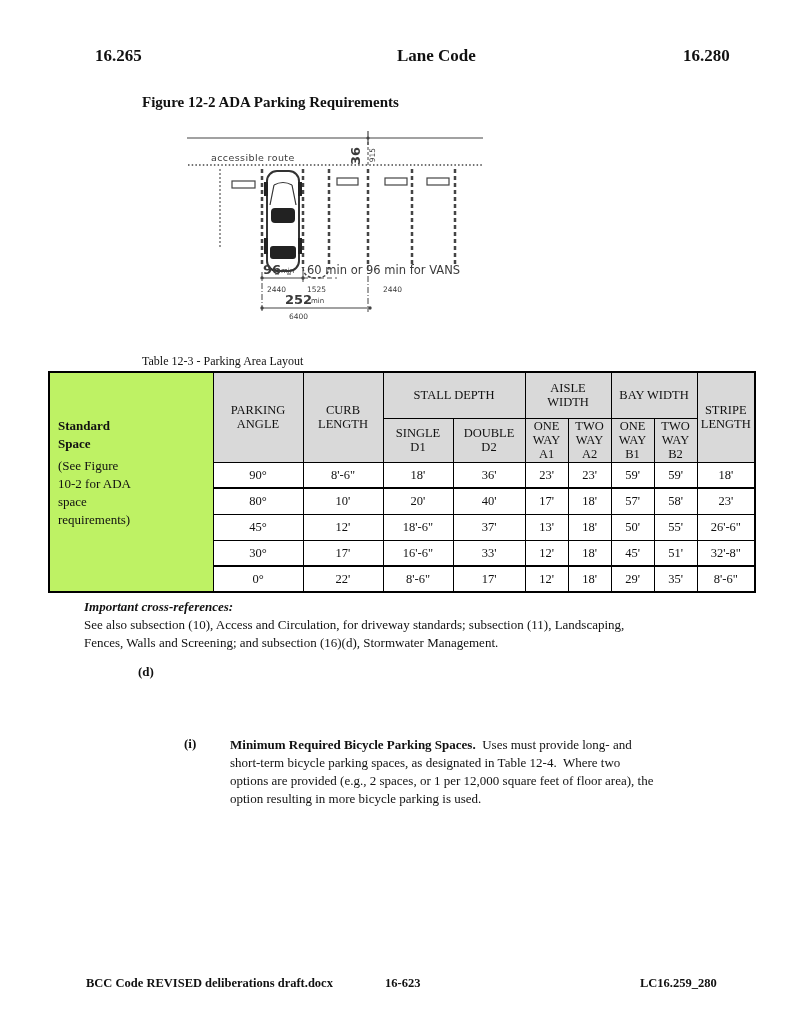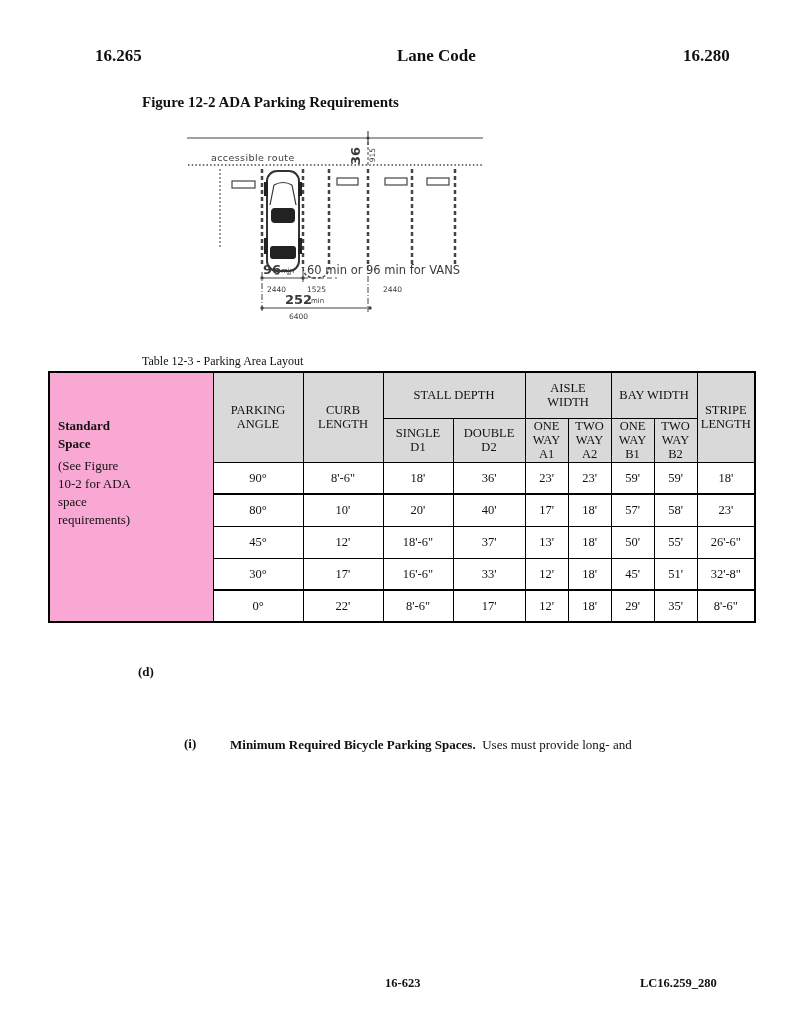--- a/index.html
+++ b/index.html
@@ -20,25 +20,25 @@
   table.t123{
     border-collapse:collapse;table-layout:fixed;
     border:2px solid #000;font-size:12.5px;line-height:1.15;
   }
   table.t123 th,table.t123 td{
     border:1px solid #000;text-align:center;vertical-align:middle;
     padding:0;font-weight:normal;color:#111;
   }
   table.t123 th.hdr{background:#d9d9d9;}
   table.t123 td.leftcell{
-    text-align:left;vertical-align:top;background:#f9a8d4;
+    text-align:left;vertical-align:top;background:#bef264;
     padding:44px 6px 0 8px;font-size:13px;line-height:18px;margin-top:24px;
   }
   table.t123 td.leftcell .note{margin-top:4px;font-weight:normal;}
-  tr.h1{height:46px;} tr.h2{height:38px;} tr.dr{height:32px;}
+  tr.h1{height:46px;} tr.h2{height:38px;} tr.dr{height:26px;}
   tr.dr.thickb td{border-bottom-width:2px;}
   
   .xr{left:84px;top:598px;font-size:13px;line-height:18px;}
   .xr .t{font-weight:bold;font-style:italic;}
   .seclabel{font-size:13px;font-weight:bold;}
   .secbody{font-size:13px;line-height:18px;}
   
   .figwrap{left:185px;top:122px;width:300px;height:230px;}
   svg text{font-family:"DejaVu Sans","Liberation Sans",sans-serif;fill:#3a3a3a;}
 </style>
@@ -224,26 +224,35 @@
           <td>17'</td>
           <td>12'</td>
           <td>18'</td>
           <td>29'</td>
           <td>35'</td>
           <td>8'-6"</td>
     </tr>
   </tbody>
     </table>
 
+  <div class="abs xr">
+    <div class="t">Important cross-references:</div>
+    <div class="pre">See also subsection (10), Access and Circulation, for driveway standards; subsection (11), Landscaping,
+Fences, Walls and Screening; and subsection (16)(d), Stormwater Management.</div>
+  </div>
 
   <span class="abs seclabel" style="left:138px;top:664px;">(d)</span>
   <div class="abs secbody" style="left:184px;top:664px;width:500px;">
   </div>
 
   <span class="abs seclabel" style="left:184px;top:736px;">(i)</span>
   <div class="abs secbody" style="left:230px;top:736px;width:470px;">
     <div class="pre"><span class="b">Minimum Required Bicycle Parking Spaces.</span><span>  Uses must provide long- and</span></div>
-  </div>
-
+    <div class="pre">short-term bicycle parking spaces, as designated in Table 12-4.  Where two
+options are provided (e.g., 2 spaces, or 1 per 12,000 square feet of floor area), the
+option resulting in more bicycle parking is used.</div>
+  </div>
+
+  <span class="abs runfoot" style="left:86px;">BCC Code REVISED deliberations draft.docx</span>
   <span class="abs runfoot" style="left:385px;">16-623</span>
   <span class="abs runfoot" style="left:640px;">LC16.259_280</span>
 
 </div>
 
 </body></html>

